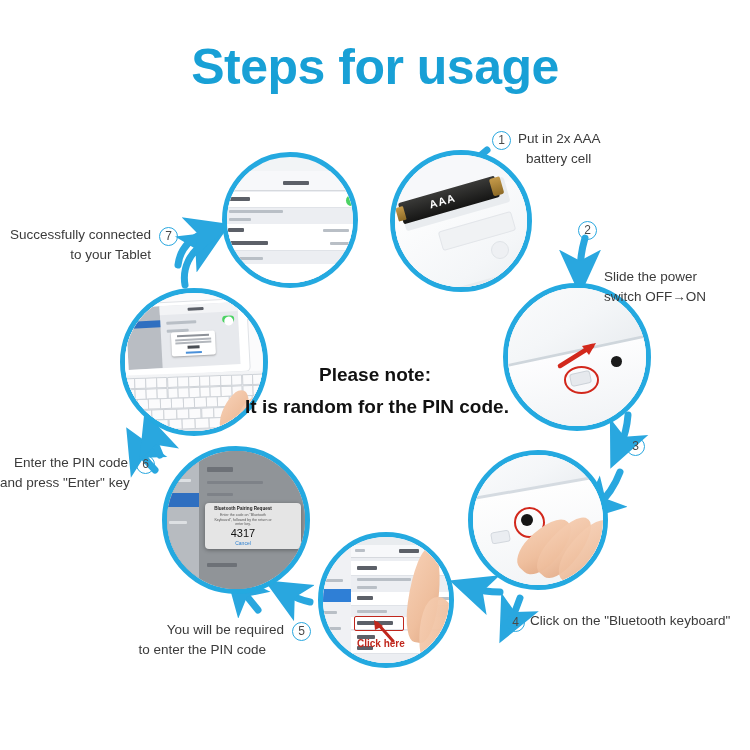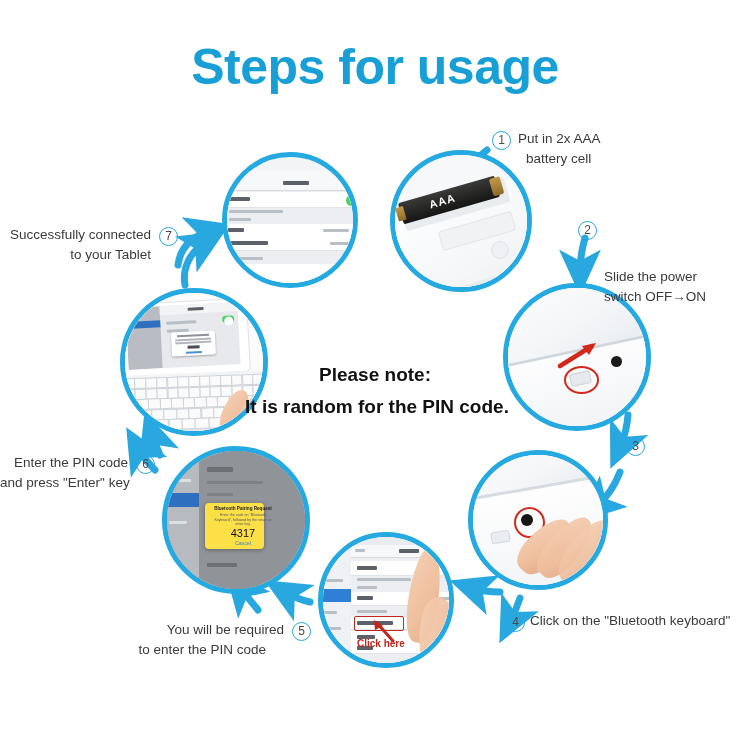--- a/index.html
+++ b/index.html
@@ -270,21 +270,21 @@
       <div class="tx light" style="left:2px;top:70px;width:18px;height:3px;background:#dde0e3;"></div>
 
       <div style="position:absolute;left:32px;top:0;width:116px;height:148px;background:#909498;">
         <div class="tx dark" style="left:8px;top:16px;width:26px;height:5px;background:#6d7177;"></div>
         <div class="tx light" style="left:8px;top:30px;width:56px;height:3px;background:#7e8288;"></div>
         <div class="tx light" style="left:8px;top:42px;width:26px;height:3px;background:#7e8288;"></div>
         <div class="tx dark" style="left:8px;top:55px;width:20px;height:4px;background:#6d7177;"></div>
         <div class="tx dark" style="left:8px;top:112px;width:30px;height:4px;background:#6d7177;"></div>
       </div>
 
-      <div style="position:absolute;left:38px;top:52px;width:59px;height:46px;background:#fde047;border-radius:4px;box-shadow:0 1px 4px rgba(0,0,0,.35);">
+      <div style="position:absolute;left:38px;top:52px;width:96px;height:46px;background:#e5e5e5;border-radius:4px;box-shadow:0 1px 4px rgba(0,0,0,.35);">
         <div style="position:absolute;left:0;top:3px;width:76px;text-align:center;font-size:4.6px;font-weight:bold;color:#222;">Bluetooth Pairing Request</div>
         <div style="position:absolute;left:6px;top:10px;width:64px;text-align:center;font-size:3.6px;line-height:4.6px;color:#555;">Enter the code on "Bluetooth Keyboard", followed by the return or enter key.</div>
         <div style="position:absolute;left:0;top:24px;width:76px;text-align:center;font-size:11px;color:#111;">4317</div>
         <div style="position:absolute;left:0;bottom:3px;width:76px;text-align:center;font-size:5px;color:#2b7fd0;">Cancel</div>
       </div>
     </div>
   </div>
 
   <div class="circ" style="left:120px;top:288px;width:148px;height:148px;">
     <div class="inner" style="background:#fbfbfc;">

